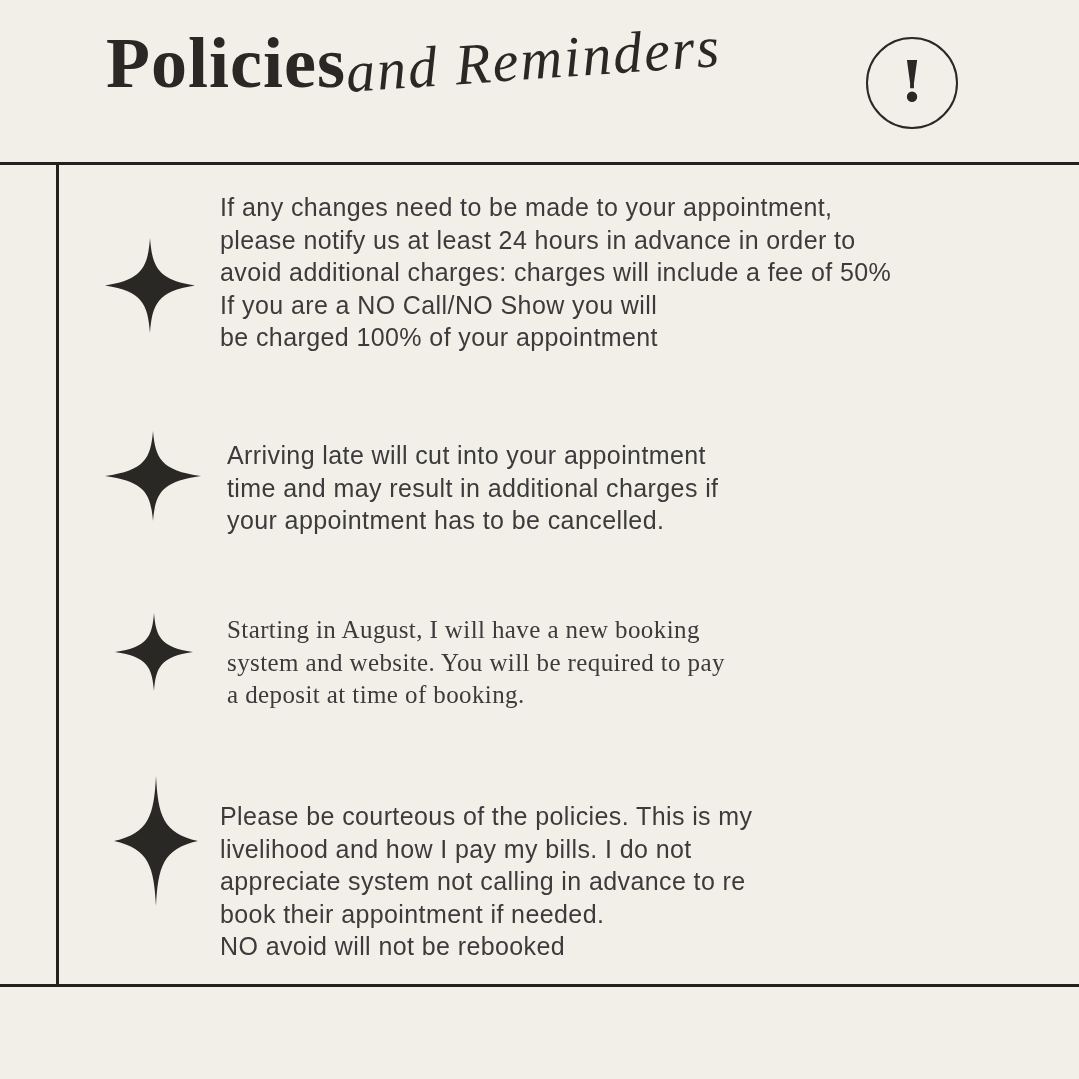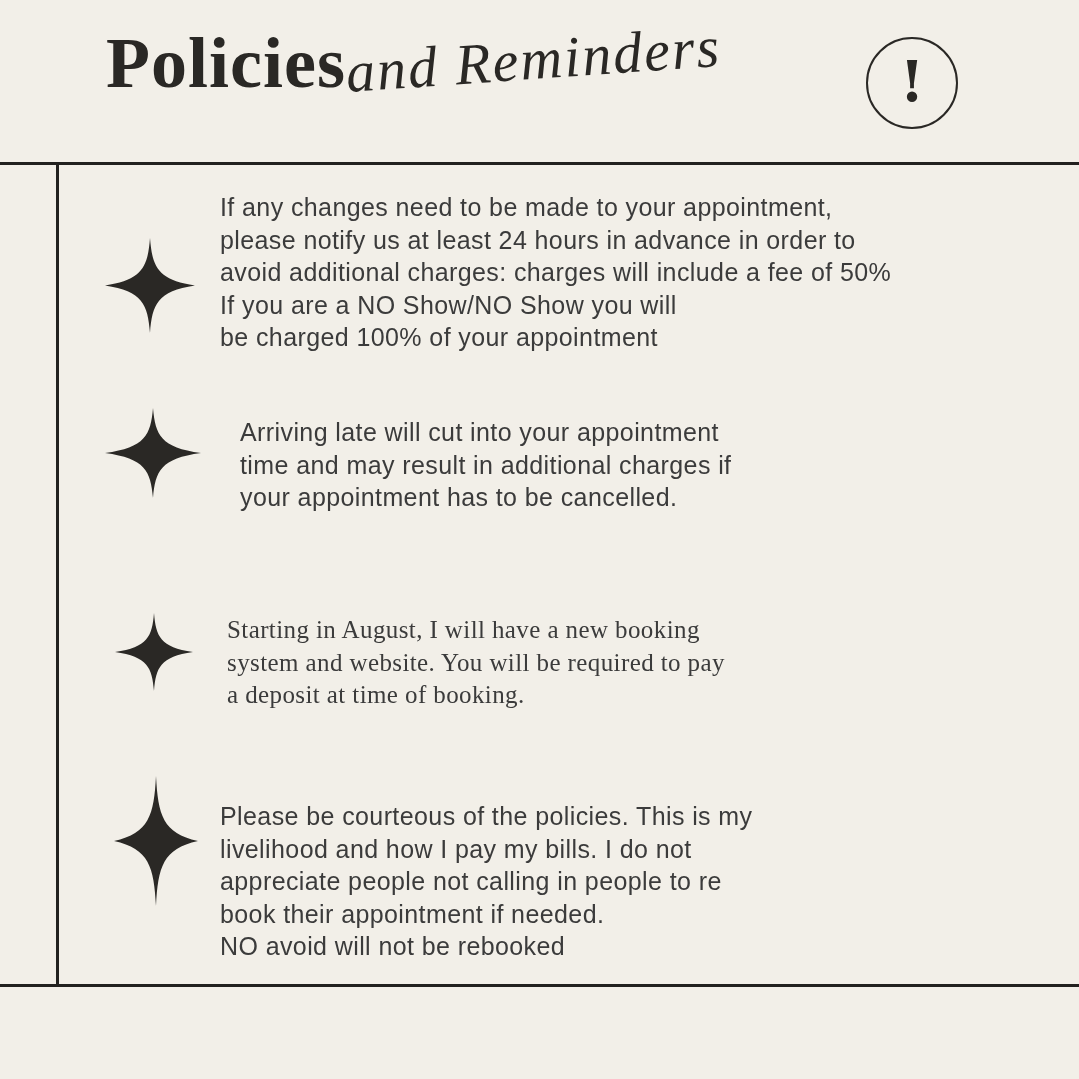--- a/index.html
+++ b/index.html
@@ -40,21 +40,21 @@
     transform:translateY(-2px);
   }
   
   .rule{position:absolute;background:var(--line,#22211f);}
   .rule-top{left:0;top:162px;width:1079px;height:3px;}
   .rule-left{left:56px;top:162px;width:3px;height:825px;}
   .rule-bottom{left:0;top:984px;width:1079px;height:3px;}
   
   .policy-item{position:absolute;left:0;width:871px;}
   .policy-item.p1{top:191px;}
-  .policy-item.p2{top:416px;padding-left:13px;}
+  .policy-item.p2{top:439px;}
   .policy-item.p3{top:614px;font-family:Liberation Serif, serif;}
   .policy-item.p4{top:800px;}
   .policy-text{
     margin-left:220px;
     font-size:25px;line-height:32.5px;
     letter-spacing:0.4px;
     color:var(--body,#3b3b3b);
   }
   .p2 .policy-text,.p3 .policy-text{margin-left:227px;}
   .policy-line{white-space:nowrap;}
@@ -83,21 +83,21 @@
 
   <main id="policy-list">
       <div class="policy-item p1">
       <svg class="sparkle" viewBox="0 0 100 100" preserveAspectRatio="none" aria-hidden="true">
         <path d="M50 0 C52.5 30 58 44 100 50 C58 56 52.5 70 50 100 C47.5 70 42 56 0 50 C42 44 47.5 30 50 0 Z"></path>
       </svg>
       <div class="policy-text">
           <div class="policy-line">If any changes need to be made to your appointment,</div>
           <div class="policy-line">please notify us at least 24 hours in advance in order to</div>
           <div class="policy-line">avoid additional charges: charges will include a fee of 50%</div>
-          <div class="policy-line">If you are a NO Show/NO Show you will</div>
+          <div class="policy-line">If you are a NO Call/NO Show you will</div>
           <div class="policy-line">be charged 100% of your appointment</div>
         </div>
     </div>
       <div class="policy-item p2">
       <svg class="sparkle" viewBox="0 0 100 100" preserveAspectRatio="none" aria-hidden="true">
         <path d="M50 0 C52.5 30 58 44 100 50 C58 56 52.5 70 50 100 C47.5 70 42 56 0 50 C42 44 47.5 30 50 0 Z"></path>
       </svg>
       <div class="policy-text">
           <div class="policy-line">Arriving late will cut into your appointment</div>
           <div class="policy-line">time and may result in additional charges if</div>
@@ -114,20 +114,20 @@
           <div class="policy-line">a deposit at time of booking.</div>
         </div>
     </div>
       <div class="policy-item p4">
       <svg class="sparkle" viewBox="0 0 100 100" preserveAspectRatio="none" aria-hidden="true">
         <path d="M50 0 C52.5 30 58 44 100 50 C58 56 52.5 70 50 100 C47.5 70 42 56 0 50 C42 44 47.5 30 50 0 Z"></path>
       </svg>
       <div class="policy-text">
           <div class="policy-line">Please be courteous of the policies. This is my</div>
           <div class="policy-line">livelihood and how I pay my bills. I do not</div>
-          <div class="policy-line">appreciate people not calling in people to re</div>
+          <div class="policy-line">appreciate system not calling in advance to re</div>
           <div class="policy-line">book their appointment if needed.</div>
           <div class="policy-line">NO avoid will not be rebooked</div>
         </div>
     </div>
     </main>
 
 </div>
 
 </body></html>

